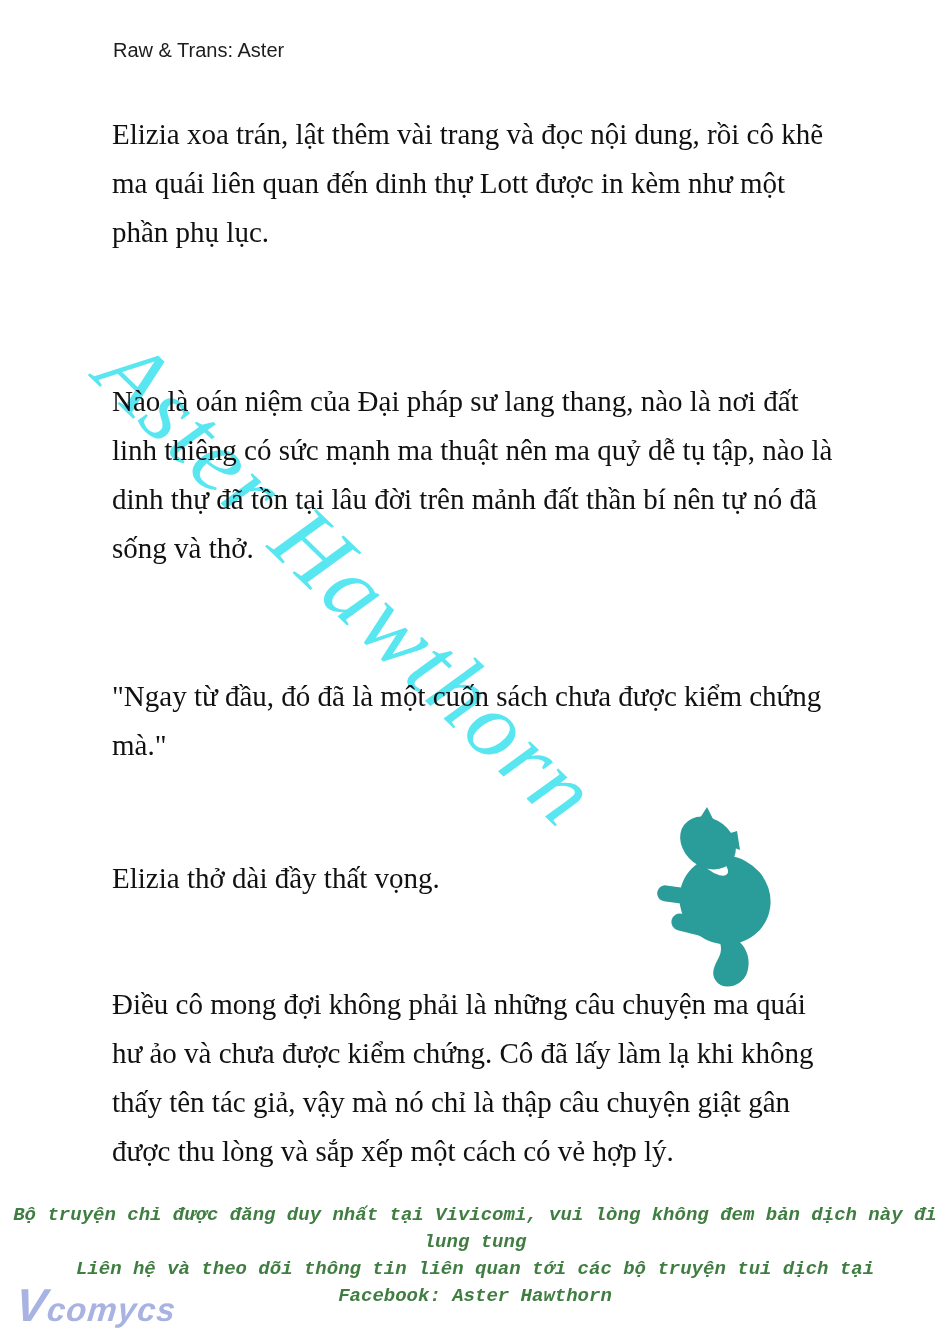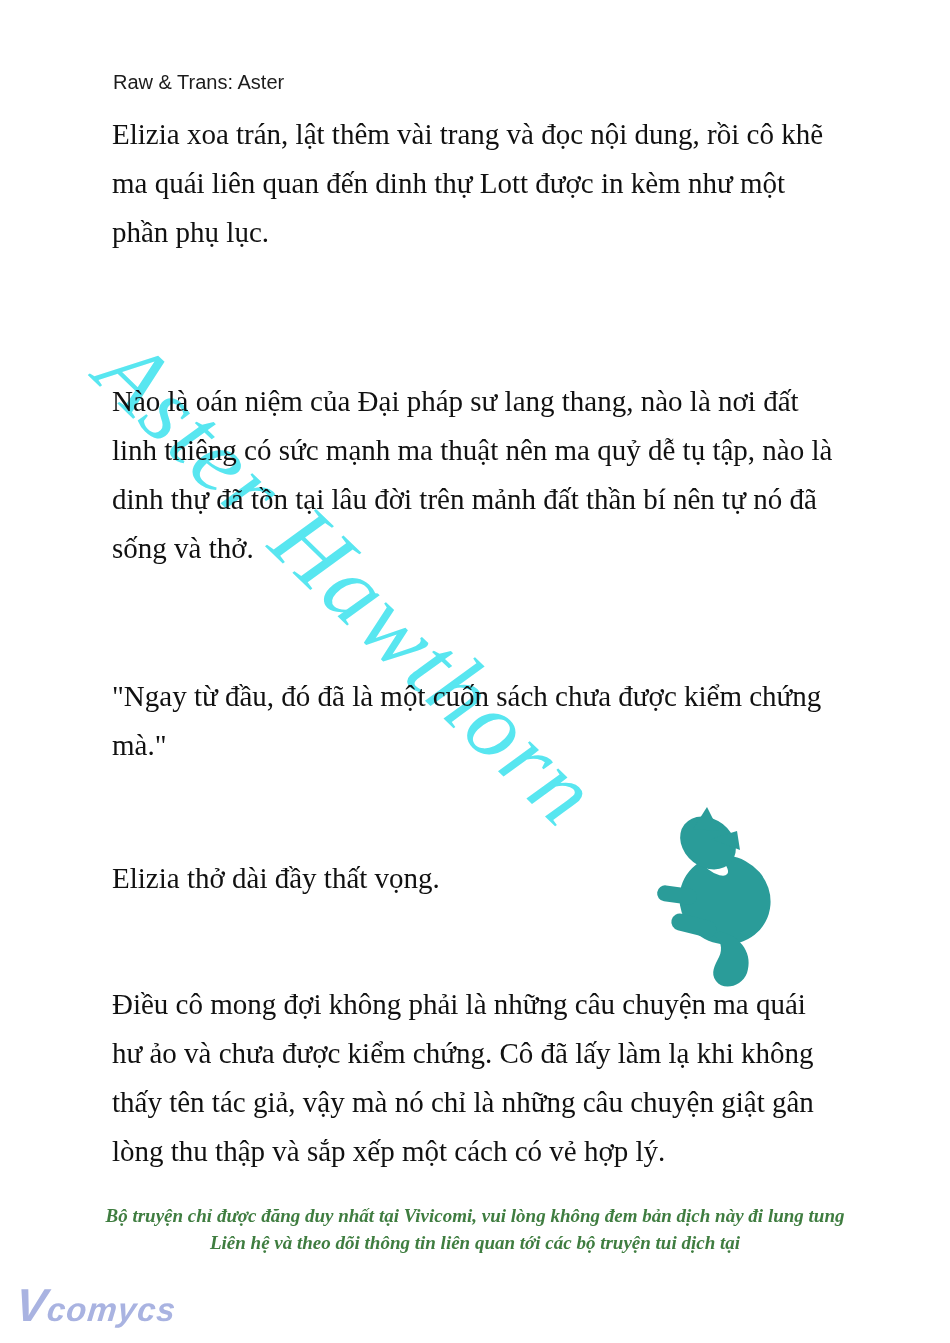--- a/index.html
+++ b/index.html
@@ -1,40 +1,40 @@
 <!DOCTYPE html>
 <html style="--c-watermark: #58E6F0; --c-cat: #2A9C99; --c-footer: #3F7D40; --c-logo: #A9B3E1; --c-text: #111111; --c-background: #FFFFFF;"><head>
 <meta charset="utf-8">
 <style>
   html,body{margin:0;padding:0;background:#ffffff;}
   .page{
     position:relative;width:950px;height:1343px;background:var(--c-background,#fff);
     overflow:hidden;font-family:"Liberation Serif",serif;
   }
   .header{
-    position:absolute;left:113px;top:71px;z-index:3;
+    position:absolute;left:113px;top:39px;z-index:3;
     font-family:"Liberation Sans",sans-serif;font-size:20px;color:#1c1c1c;
   }
   .watermark{
     position:absolute;left:152px;top:316px;z-index:1;
     font-family:"Liberation Serif",serif;font-style:italic;
     font-size:95px;letter-spacing:3px;color:var(--c-watermark,#58E6F0);
     transform:rotate(44deg);transform-origin:0 0;white-space:nowrap;
     user-select:none;
   }
   .para{
     position:absolute;left:112px;z-index:3;
     font-size:29px;line-height:49px;color:var(--c-text,#111);
     white-space:nowrap;
   }
   .p1{top:110px}.p2{top:377px}.p3{top:672px}.p4{top:854px}.p5{top:980px}
   .cat{position:absolute;left:653px;top:803px;width:125px;height:192px;z-index:2;}
   .footer{
     position:absolute;left:0;top:1202px;width:950px;z-index:3;text-align:center;
-    font-family:Liberation Serif, serif;font-style:italic;font-weight:bold;
+    font-family:Liberation Mono, monospace;font-style:italic;font-weight:bold;
     font-size:19px;line-height:27px;color:var(--c-footer,#3F7D40);
   }
   .logo{
     position:absolute;left:16px;top:1278px;z-index:3;
     font-family:"Liberation Sans",sans-serif;font-style:italic;font-weight:bold;
     font-size:33px;letter-spacing:1px;color:var(--c-logo,#A9B3E1);
     transform:skewX(-6deg);
   }
   .logo::first-letter{font-size:46px;}
 </style>
@@ -74,24 +74,25 @@
   <div class="para p3">
       <div class="bline">"Ngay từ đầu, đó đã là một cuốn sách chưa được kiểm chứng</div>
       <div class="bline">mà."</div>
     </div>
   <div class="para p4">
       <div class="bline">Elizia thở dài đầy thất vọng.</div>
     </div>
   <div class="para p5">
       <div class="bline">Điều cô mong đợi không phải là những câu chuyện ma quái</div>
       <div class="bline">hư ảo và chưa được kiểm chứng. Cô đã lấy làm lạ khi không</div>
-      <div class="bline">thấy tên tác giả, vậy mà nó chỉ là những câu chuyện giật gân</div>
-      <div class="bline">lòng thu thập và sắp xếp một cách có vẻ hợp lý.</div>
+      <div class="bline">thấy tên tác giả, vậy mà nó chỉ là thập câu chuyện giật gân</div>
+      <div class="bline">được thu lòng và sắp xếp một cách có vẻ hợp lý.</div>
     </div>
 
   <div class="footer">
       <div class="fline">Bộ truyện chỉ được đăng duy nhất tại Vivicomi, vui lòng không đem bản dịch này đi lung tung</div>
       <div class="fline">Liên hệ và theo dõi thông tin liên quan tới các bộ truyện tui dịch tại</div>
+      <div class="fline">Facebook: Aster Hawthorn</div>
     </div>
 
   <div class="logo">Vcomycs</div>
 
 </div>
 
 </body></html>

